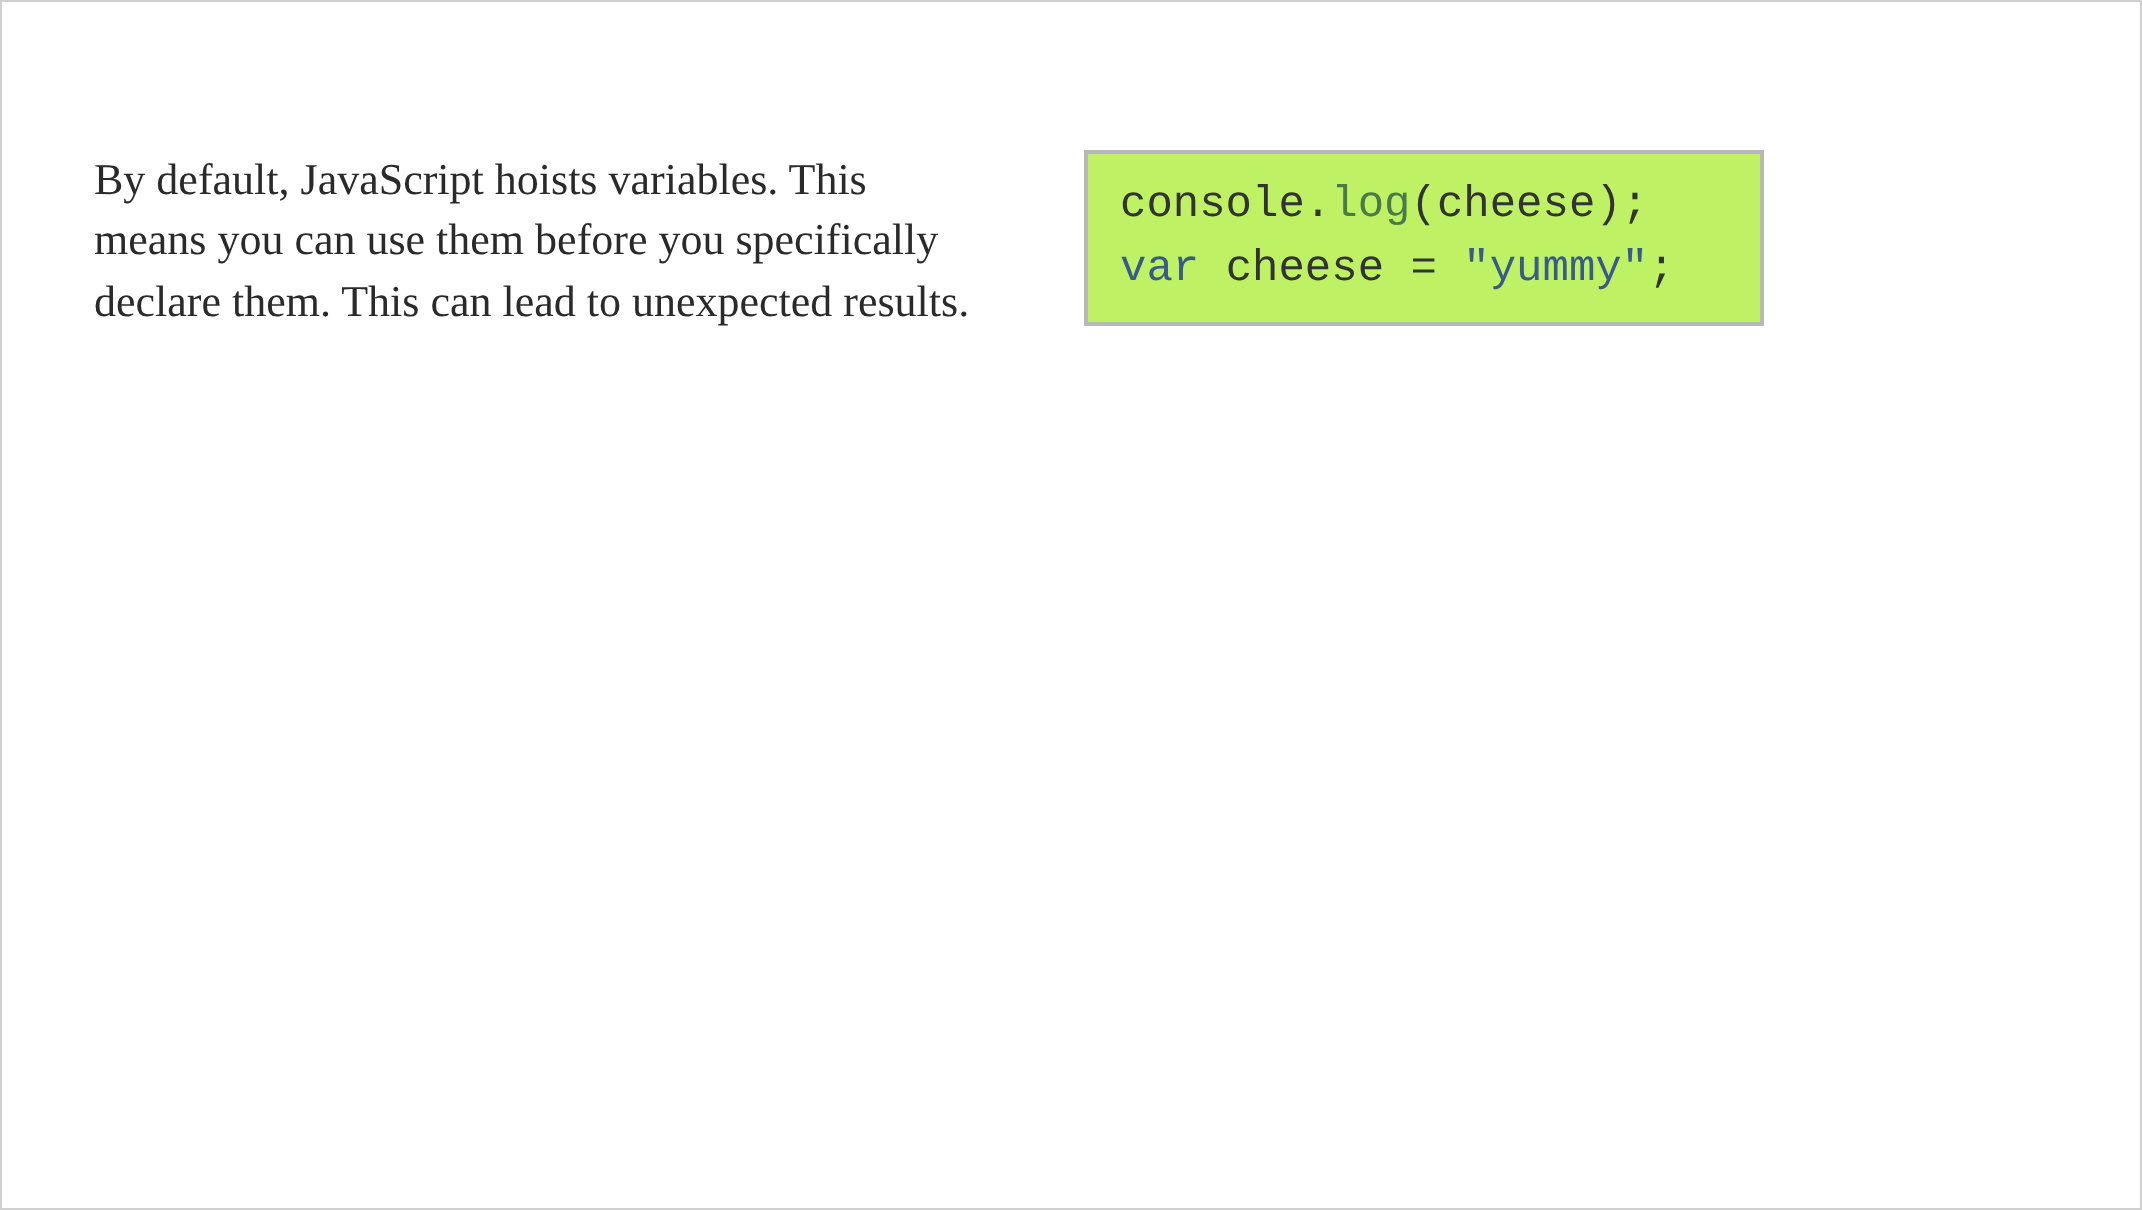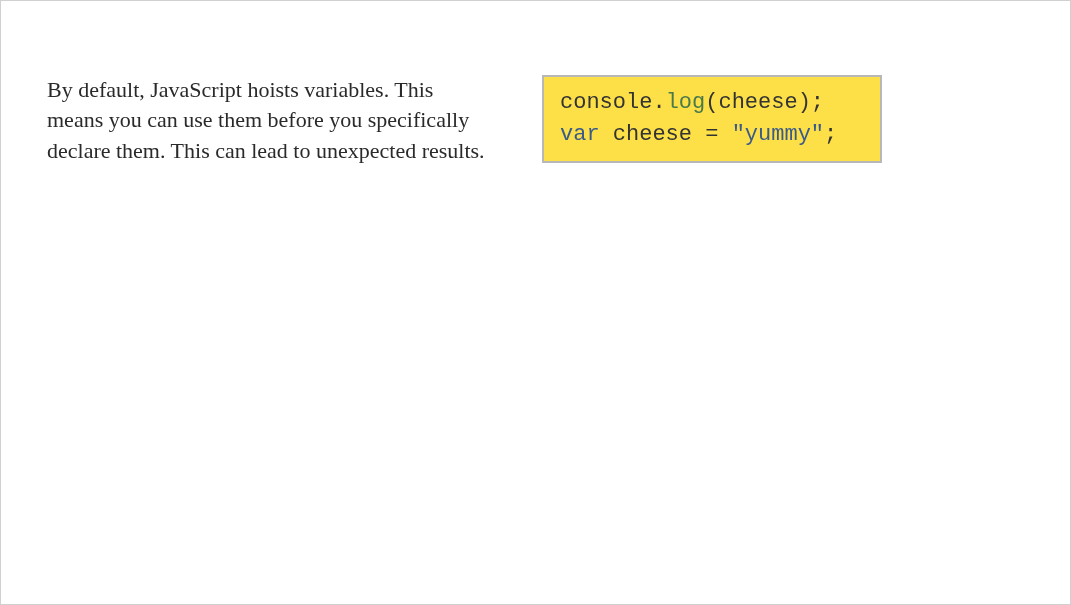--- a/index.html
+++ b/index.html
@@ -45,21 +45,21 @@
     }
     .highlight {
       color: #a56a3a;
     }
     .right-col {
       flex: 1;
       padding-top: 0px;
     }
     .code-box {
       border: 2px solid #b8b8b8;
-      background: #fde047;
+      background: #bef264;
       padding: 10px 16px;
       margin-bottom: 18px;
       font-family: Consolas, 'Courier New', monospace;
       font-size: 22px;
       line-height: 1.45;
       color: #333333;
       display: inline-block;
       white-space: pre;
     }
     .code-box-1 {

